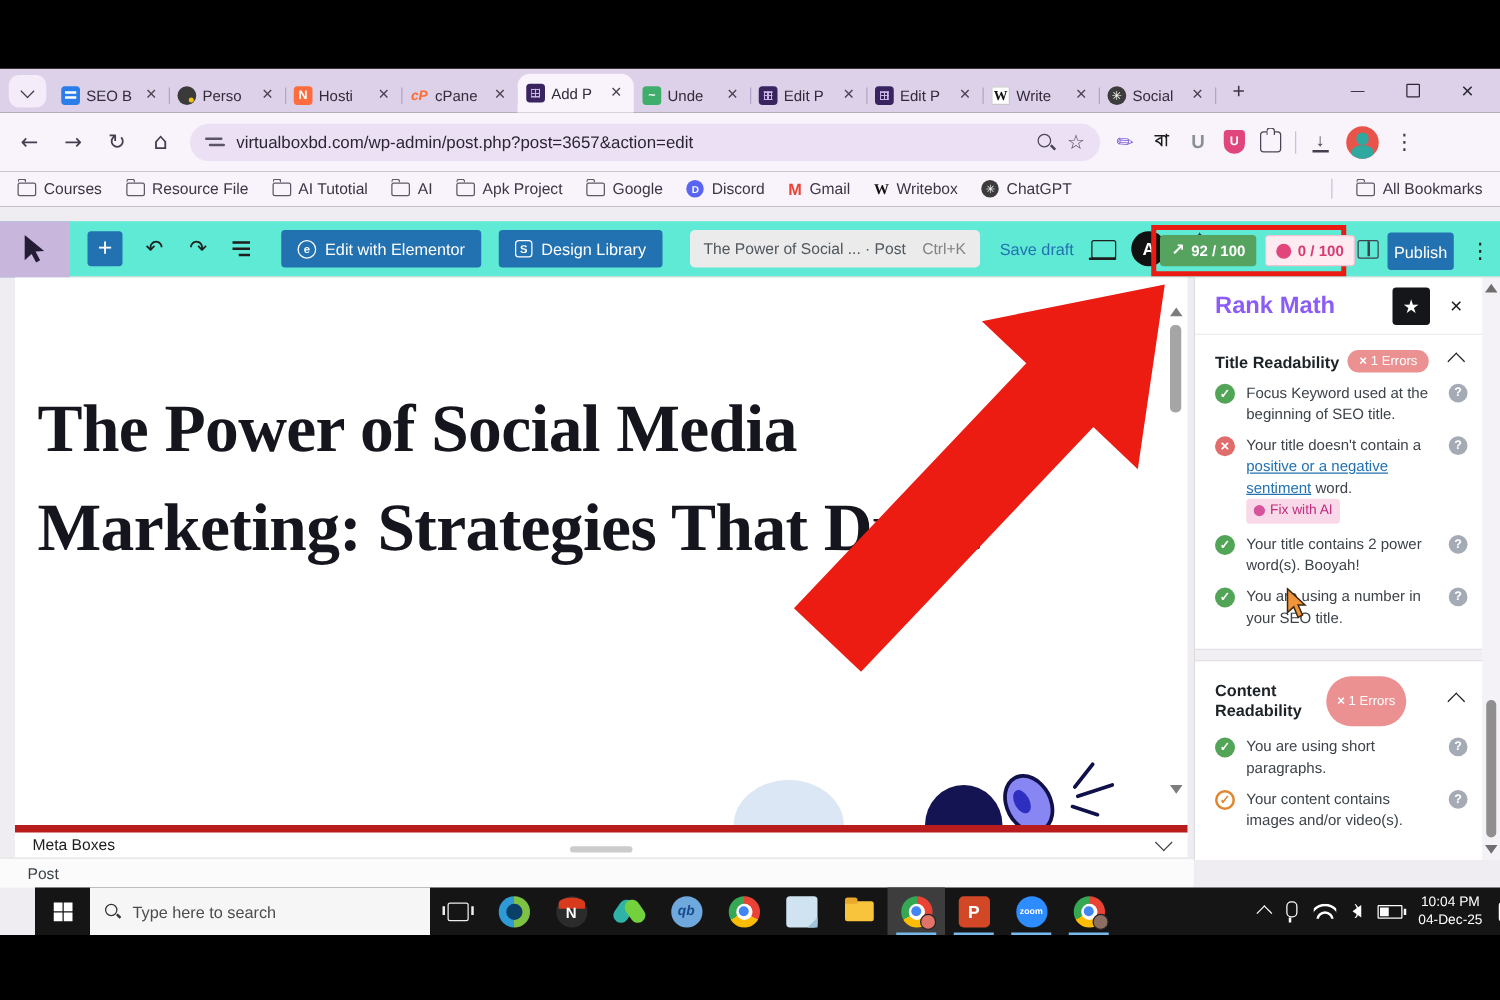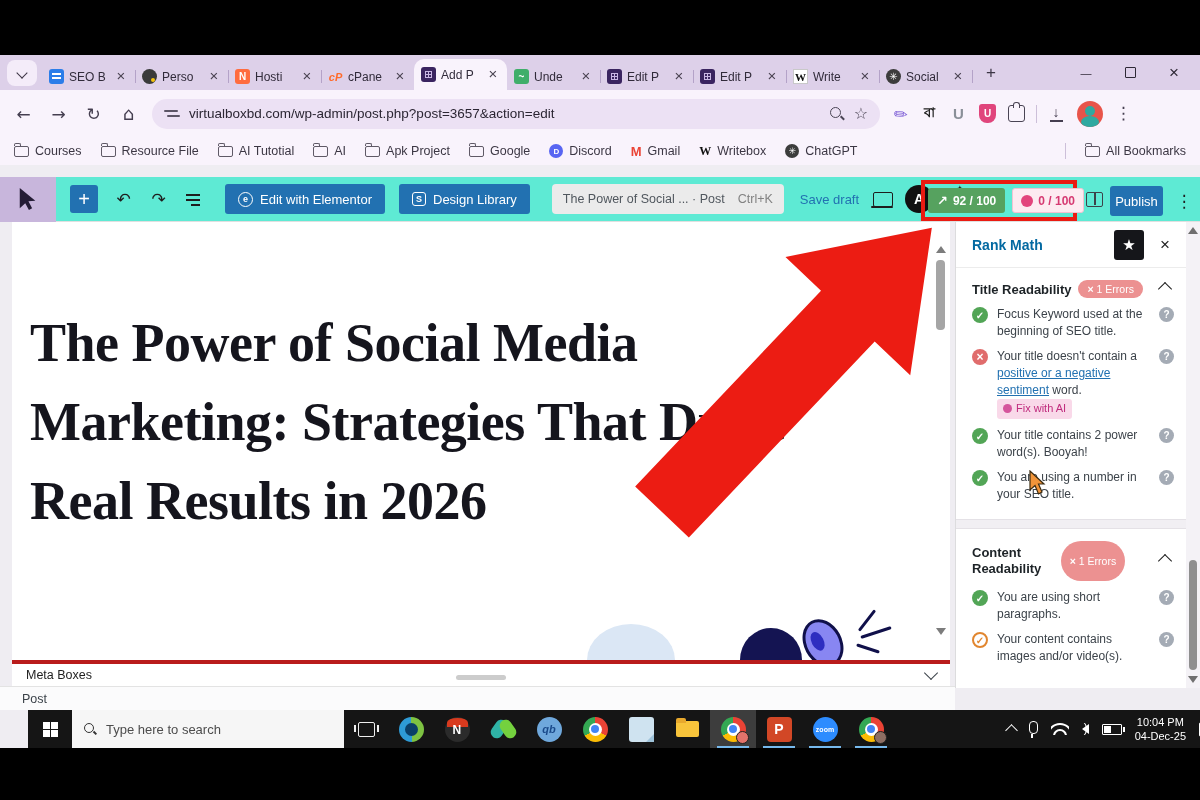--- a/index.html
+++ b/index.html
@@ -150,32 +150,32 @@
   .illu-mega::before{content:"";position:absolute;left:6px;top:8px;width:12px;height:20px;background:#2e2ec0;border-radius:50%;}
   .mline{position:absolute;background:#10104a;height:3px;border-radius:2px;}
   .ml1{left:842px;bottom:38px;width:26px;transform:rotate(-52deg);}
   .ml2{left:848px;bottom:26px;width:32px;transform:rotate(-18deg);}
   .ml3{left:844px;bottom:10px;width:24px;transform:rotate(18deg);}
   .cs-up{left:936px;top:246px;width:0;height:0;border-left:5px solid transparent;border-right:5px solid transparent;border-bottom:7px solid #7c7c7c;}
   .cs-thumb{left:936px;top:260px;width:9px;height:70px;background:#a5a5a5;border-radius:4px;}
   .cs-down{left:936px;top:628px;width:0;height:0;border-left:5px solid transparent;border-right:5px solid transparent;border-top:7px solid #7c7c7c;}
 
   
-  .meta-row{left:12px;top:660px;width:938px;height:26px;background:#fff;border-top:4px solid #b91c1c;display:flex;align-items:center;box-sizing:border-box;font-size:12.5px;color:#1e1e1e;padding:0 14px;}
+  .meta-row{left:12px;top:660px;width:938px;height:26px;background:#fff;border-top:6px solid #b91c1c;display:flex;align-items:center;box-sizing:border-box;font-size:12.5px;color:#1e1e1e;padding:0 14px;}
   .meta-handle{position:absolute;left:444px;top:11px;width:50px;height:5px;background:#ccc;border-radius:3px;}
   .chev{width:9px;height:9px;border-right:1.8px solid #3c434a;border-bottom:1.8px solid #3c434a;display:inline-block;}
   .chev.down{transform:rotate(45deg);}
   .chev.up{transform:rotate(-135deg);}
   .meta-chev{margin-left:auto;margin-top:-4px;}
   .post-row{left:0;top:686px;width:955px;height:24px;background:#fbfbfc;border-top:1px solid #e3e3e3;display:flex;align-items:center;padding:0 22px;font-size:12.5px;color:#3c434a;box-sizing:border-box;}
 
   
   .sidebar{left:955px;top:222px;width:231px;height:466px;background:#fff;border-left:1px solid #dcdcde;box-sizing:border-box;overflow:hidden;}
   .rm-header{height:46px;border-bottom:1px solid #ececec;position:relative;display:flex;align-items:center;padding:0 16px;box-sizing:border-box;}
-  .rm-title{font-size:14px;font-weight:bold;color:#0369a1;}
+  .rm-title{font-size:19px;font-weight:bold;color:#8b5cf6;}
   .rm-star{position:absolute;right:42px;top:8px;width:30px;height:30px;background:#15161a;border-radius:3px;color:#fff;display:flex;align-items:center;justify-content:center;font-size:15px;}
   .rm-star::before{content:"★";}
   .rm-close{position:absolute;right:10px;top:12px;width:22px;height:22px;display:flex;align-items:center;justify-content:center;color:#1e1e1e;font-size:17px;}
   .rm-close::before{content:"×";}
   .rm-sechdr{display:flex;align-items:center;gap:7px;margin:12px 12px 6px 16px;position:relative;}
   .rm-sectitle{font-size:13px;font-weight:bold;color:#1d2327;}
   .pill-err{background:#ec9191;color:#fff;font-size:10.5px;border-radius:12px;padding:3px 9px;display:flex;align-items:center;gap:3px;white-space:nowrap;}
   .pill-err .px::before{content:"×";font-weight:bold;}
   .rm-sechdr .chev{margin-left:auto;margin-right:4px;border-color:#1e1e1e;}
   .sec2hdr{align-items:center;}
@@ -459,21 +459,20 @@
   <div class="abs red-annot"></div>
 
   <div class="abs panel-toggle"></div>
   <div class="abs publish">Publish</div>
   <div class="abs wp-dots"></div>
 
   <div class="abs canvas">
     <div class="post-title">
       <div>The Power of Social Media</div>
       <div>Marketing: Strategies That Drive</div>
-      <div>Real Results in 2026</div>
     </div>
     <div class="illu-blob"></div>
     <div class="illu-head"></div>
     <div class="illu-mega"></div>
     <span class="mline ml1"></span>
     <span class="mline ml2"></span>
     <span class="mline ml3"></span>
   </div>
   <div class="abs cs-up"></div>
   <div class="abs cs-thumb"></div>

